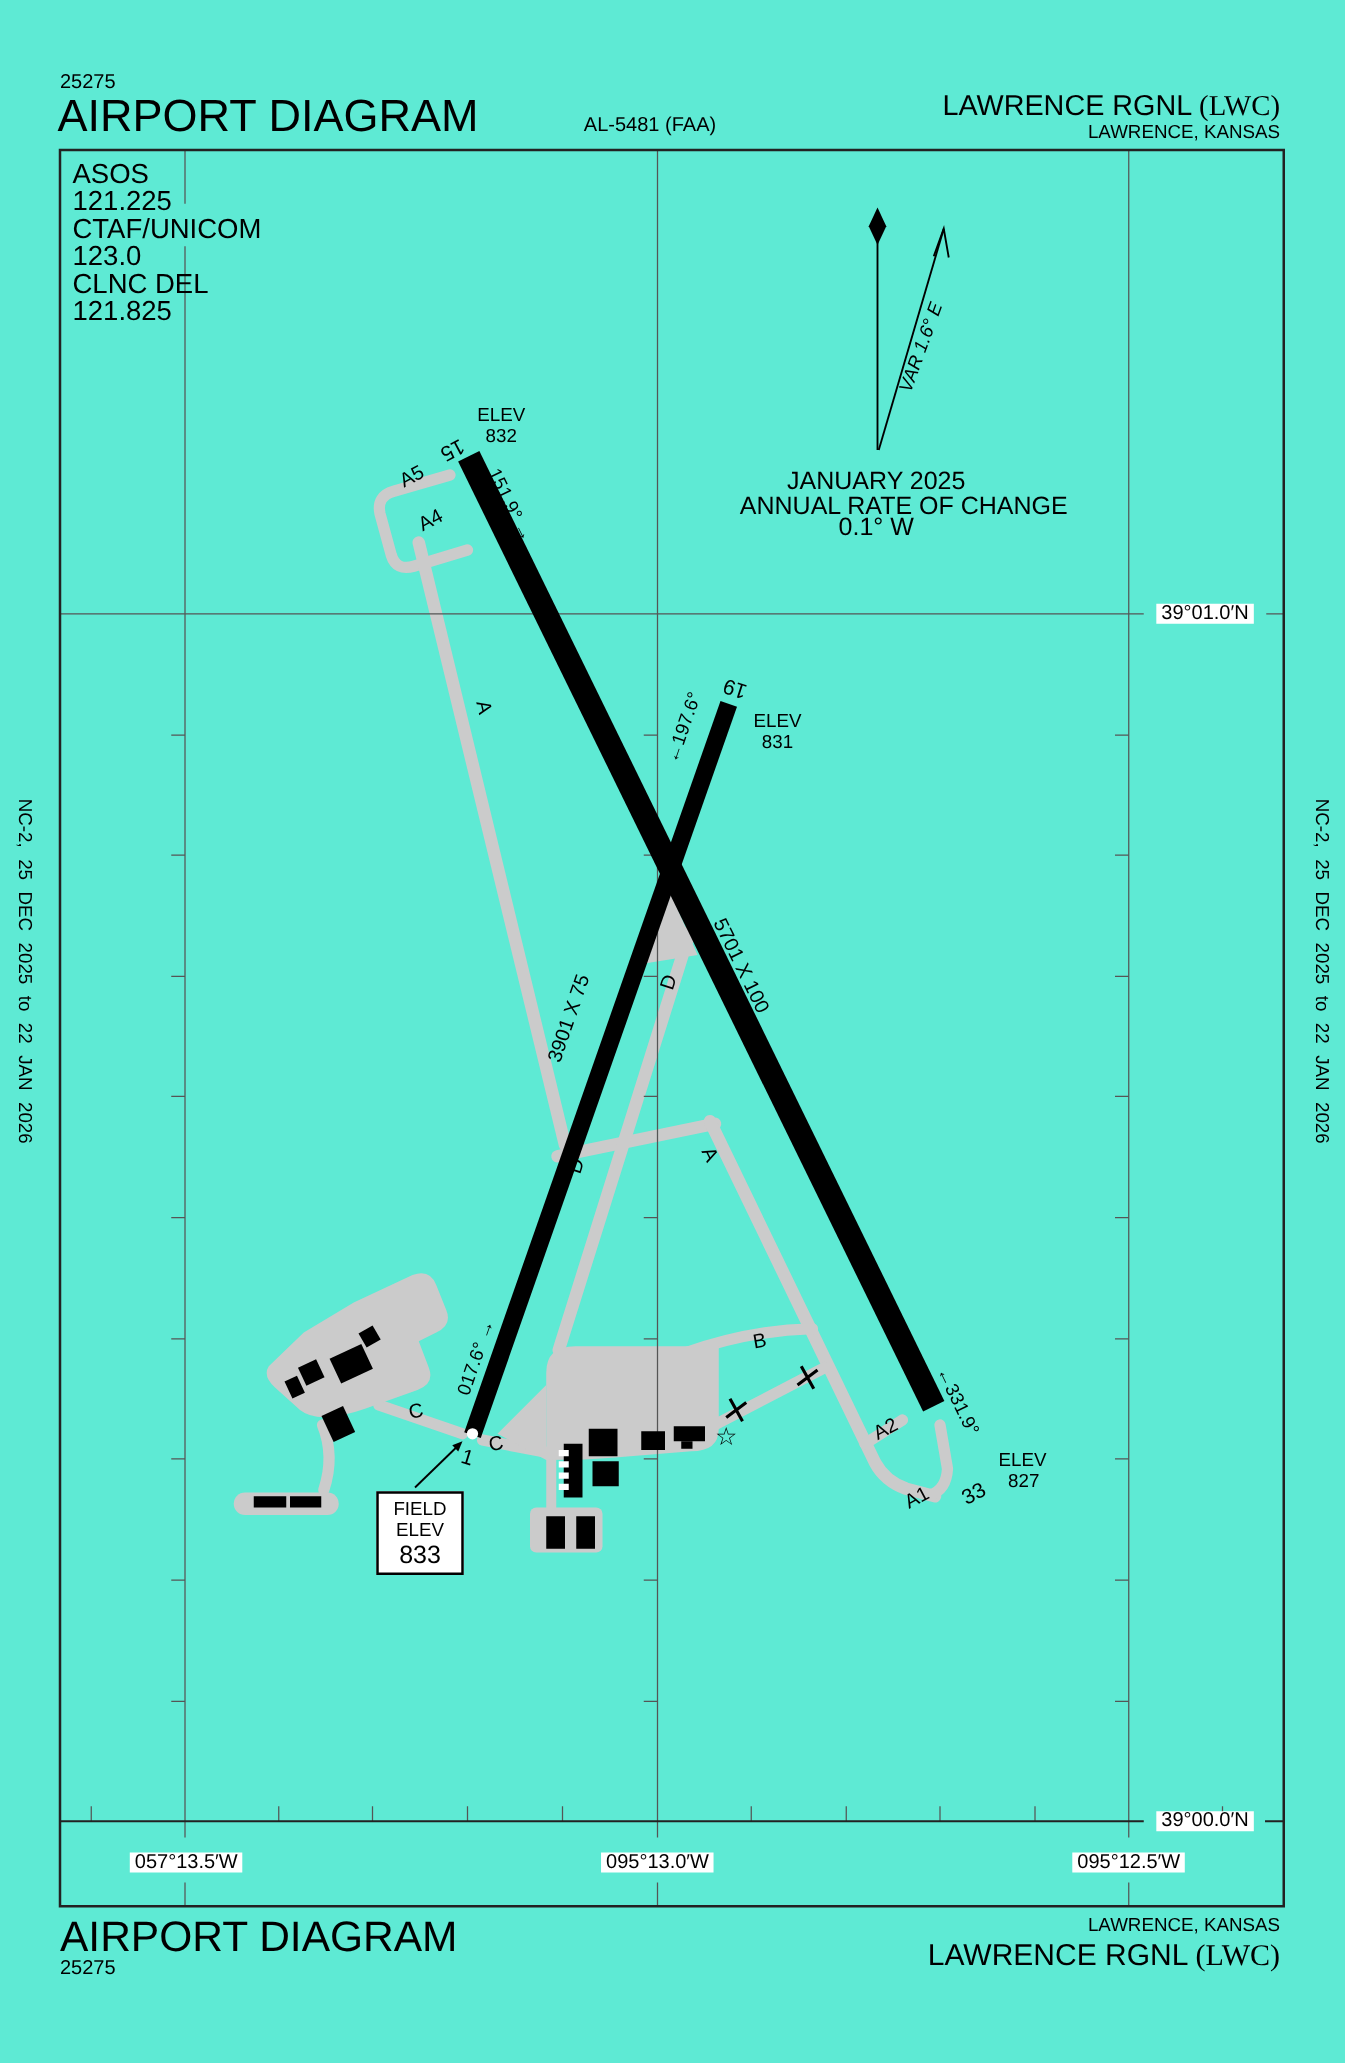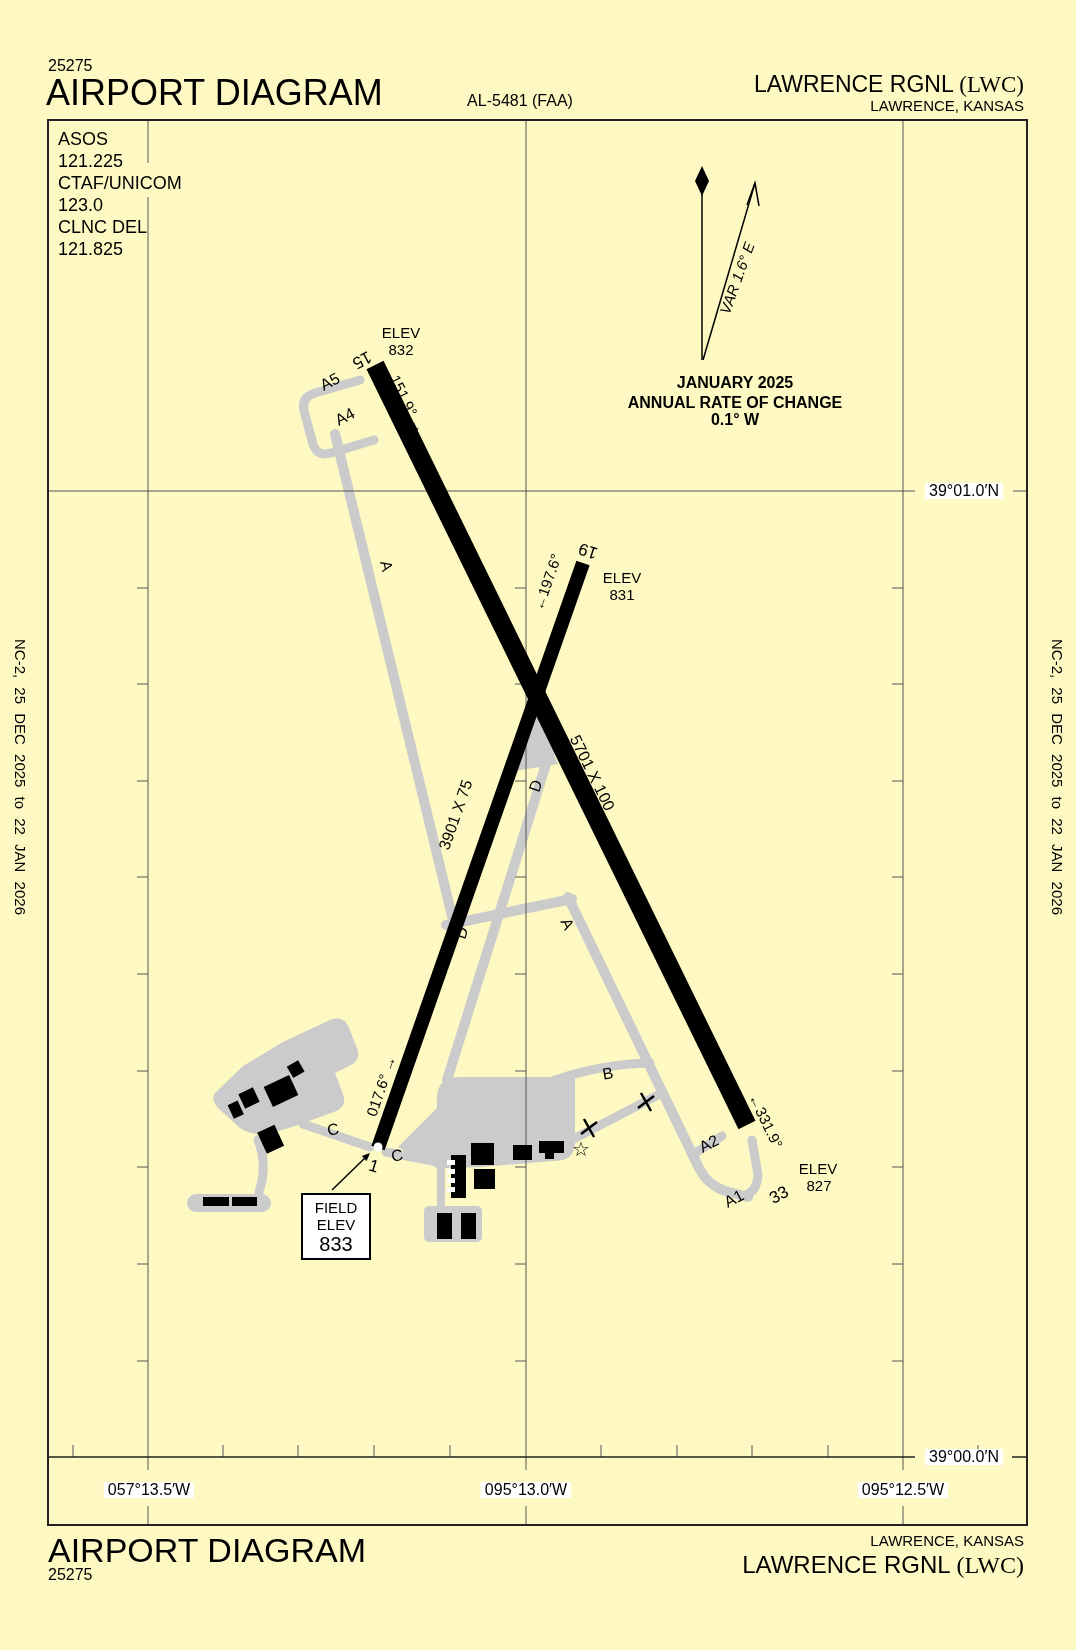--- a/index.html
+++ b/index.html
@@ -1,29 +1,29 @@
 <!DOCTYPE html>
 <html><head>
 <meta charset="utf-8">
 <style>
   html,body{margin:0;padding:0;background:#fff;}
-  #page{position:relative;width:1076px;height:1650px;background:#fef9c3;overflow:hidden;
+  #page{position:relative;width:1076px;height:1650px;background:#5eead4;overflow:hidden;
         font-family:"Liberation Sans",sans-serif;color:#000;}
   svg{position:absolute;left:0;top:0;}
   .lbl{position:absolute;white-space:nowrap;transform:translate(-50%,-50%);
        font-size:15px;line-height:1;}
   .ctr{text-align:center;}
   .hdr-code{position:absolute;left:48px;top:57px;font-size:16px;}
   .hdr-title{position:absolute;left:46px;top:72px;font-size:36px;letter-spacing:0px;}
   .hdr-ref{position:absolute;left:520px;top:101px;transform:translate(-50%,-50%);font-size:16px;}
   .hdr-name{position:absolute;right:52px;top:71px;font-size:23px;text-align:right;}
   .hdr-city{position:absolute;right:52px;top:97px;font-size:15px;text-align:right;}
   .serif{font-family:"Liberation Serif",serif;}
-  .comm{position:absolute;left:58px;top:128px;font-size:18px;line-height:22px;}
-  .compass-txt{position:absolute;left:735px;transform:translateX(-50%);font-size:16px;white-space:nowrap;font-weight:bold;}
+  .comm{position:absolute;left:58px;top:128px;font-size:22px;line-height:22px;}
+  .compass-txt{position:absolute;left:701px;transform:translateX(-50%);font-size:20px;white-space:nowrap;}
   .var-lbl{position:absolute;left:737px;top:278px;font-size:15px;font-style:italic;
            transform:translate(-50%,-50%) rotate(-70deg);white-space:nowrap;}
   .datablock{position:absolute;left:208px;top:752px;font-size:16.5px;line-height:18.5px;}
   .ind{margin-left:26px;}
   .rwy-num{font-size:17px;}
   .twy{font-size:16px;}
   .grid-lbl{font-size:16px;background:#fff;padding:0 4px;}
   .fe-box{position:absolute;left:301px;top:1193px;width:62px;border:2px solid #000;background:#fff;
           text-align:center;font-size:15px;line-height:17px;padding:4px 2px 3px 2px;}
   .fe-val{font-size:20px;line-height:22px;}
@@ -133,21 +133,21 @@
     <div>ASOS</div>
     <div>121.225</div>
     <div>CTAF/UNICOM</div>
     <div>123.0</div>
     <div>CLNC DEL</div>
     <div>121.825</div>
   </div>
 
   <div class="var-lbl">VAR 1.6° E</div>
   <div class="compass-txt" style="top:374px;">JANUARY 2025</div>
-  <div class="compass-txt" style="top:394px;">ANNUAL RATE OF CHANGE</div>
+  <div class="compass-txt" style="top:394px;margin-left:22px;">ANNUAL RATE OF CHANGE</div>
   <div class="compass-txt" style="top:411px;">0.1° W</div>
 
   <div class="lbl ctr" style="left:401px;top:332px;">ELEV</div>
   <div class="lbl ctr" style="left:401px;top:349px;text-align:right;">832</div>
   <div class="lbl rwy-num" style="left:362px;top:360px;transform:translate(-50%,-50%) rotate(152deg);">15</div>
   <div class="lbl" style="left:408px;top:404px;transform:translate(-50%,-50%) rotate(64deg);"><span>151.9°</span>&nbsp;<span>→</span></div>
   <div class="lbl twy" style="left:330px;top:382px;transform:translate(-50%,-50%) rotate(-28deg);">A5</div>
   <div class="lbl twy" style="left:345px;top:417px;transform:translate(-50%,-50%) rotate(-28deg);">A4</div>
 
   <div class="lbl rwy-num" style="left:588px;top:551px;transform:translate(-50%,-50%) rotate(198deg);">19</div>

